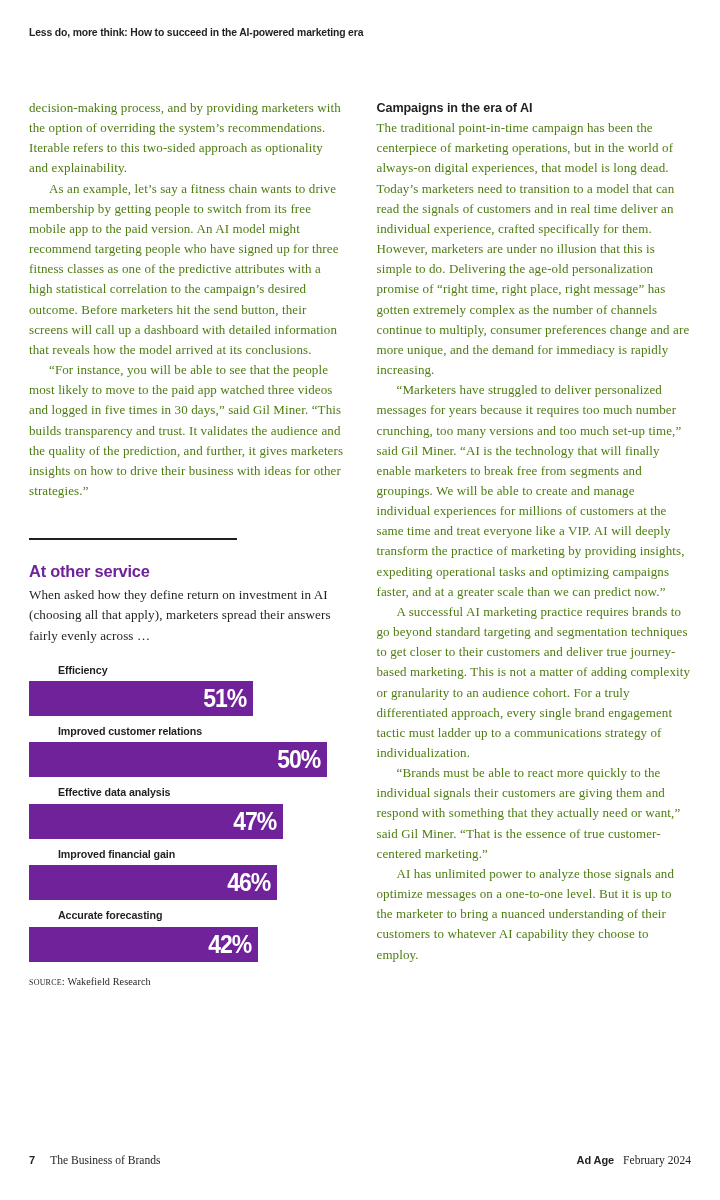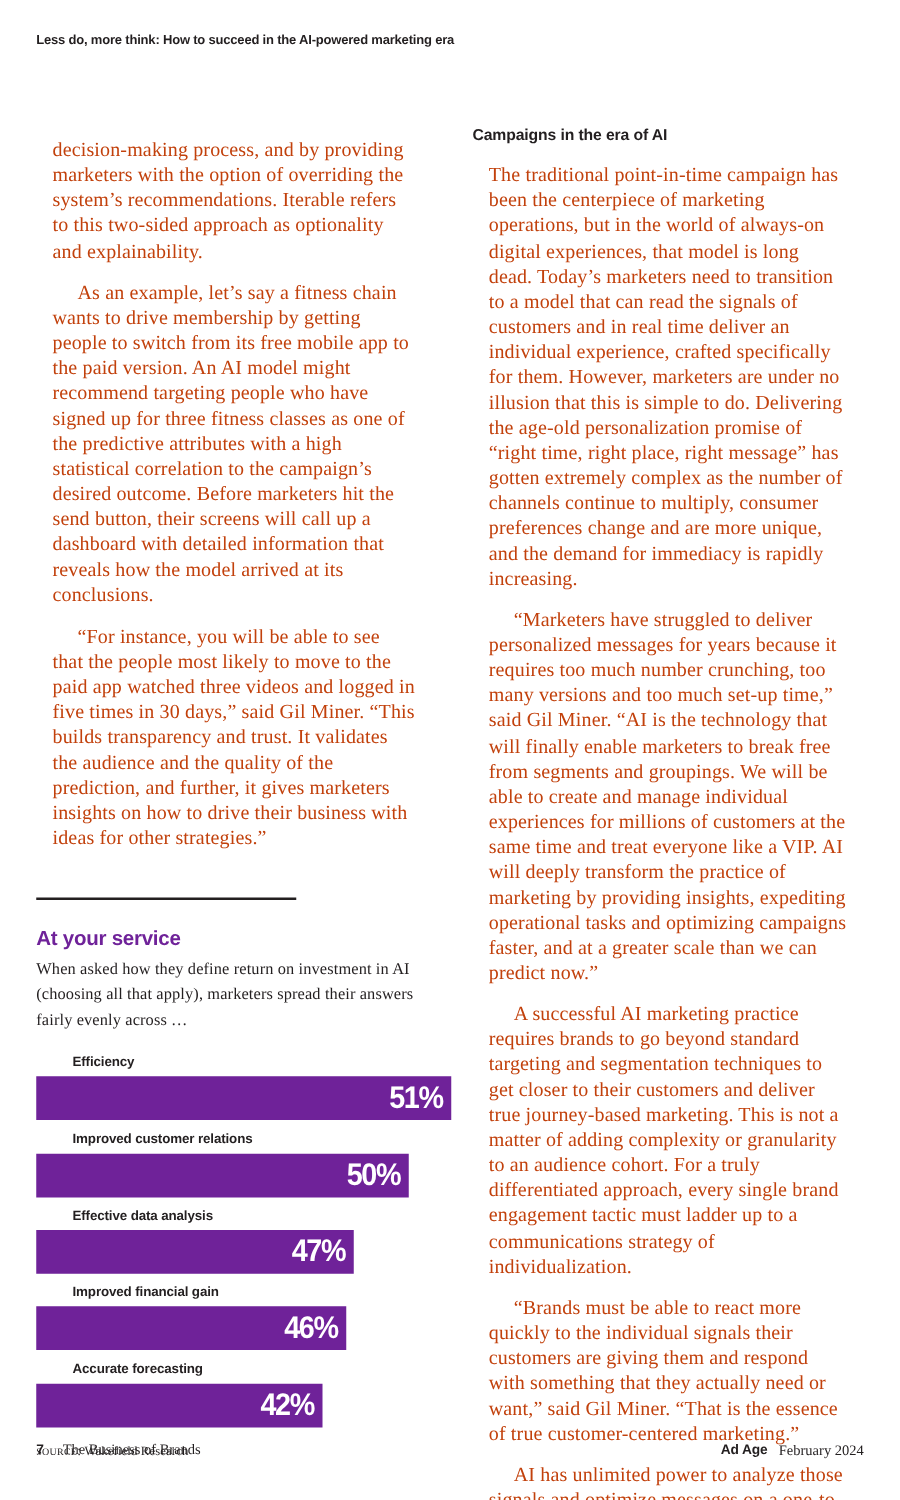--- a/index.html
+++ b/index.html
@@ -47,26 +47,26 @@
     height: 1020px;
     display: flex;
     gap: 33px;
   }
   .col {
     width: 316px;
     position: relative;
   }
 
   p.body {
-    margin: 13px;
-    font-family: "Liberation Serif", serif;
-    font-size: 16px;
+    margin: 0;
+    font-family: "Liberation Serif", serif;
+    font-size: 13px;
     line-height: 20.15px;
     letter-spacing: 0.12px;
-    color: #c2410c;
+    color: #4d7c0f;
     text-align: left;
   }
   p.body.indent { text-indent: 20px; }
 
   h2.subhead {
     margin: 0 0 0 0;
     font-family: "Liberation Sans", sans-serif;
     font-weight: bold;
     font-size: 12.6px;
     letter-spacing: -0.1px;
@@ -185,29 +185,29 @@
   <div class="columns">
 
     <div class="col">
       <p class="body">decision-making process, and by providing marketers with the option of overriding the system’s recommendations. Iterable refers to this two-sided approach as optionality and explainability.</p>
       <p class="body indent">As an example, let’s say a fitness chain wants to drive membership by getting people to switch from its free mobile app to the paid version. An AI model might recommend targeting people who have signed up for three fitness classes as one of the predictive attributes with a high statistical correlation to the campaign’s desired outcome. Before marketers hit the send button, their screens will call up a dashboard with detailed information that reveals how the model arrived at its conclusions.</p>
       <p class="body indent">“For instance, you will be able to see that the people most likely to move to the paid app watched three videos and logged in five times in 30 days,” said Gil Miner. “This builds transparency and trust. It validates the audience and the quality of the prediction, and further, it gives marketers insights on how to drive their business with ideas for other strategies.”</p>
 
       <div class="chart-block">
         <div class="rule"></div>
 
-        <div class="chart-title">At your service</div>
+        <div class="chart-title">At other service</div>
 
         <div class="chart-desc">When asked how they define return on investment in AI (choosing all that apply), marketers spread their answers fairly evenly across …</div>
 
         <div class="bars">
 
           <div class="bar-group">
             <div class="bar-label">Efficiency</div>
-            <div class="bar" style="width:332px">
+            <div class="bar" style="width:224px">
               <span class="bar-value">51%</span>
             </div>
           </div>
 
           <div class="bar-group">
             <div class="bar-label">Improved customer relations</div>
             <div class="bar" style="width:298px">
               <span class="bar-value">50%</span>
             </div>
           </div>

